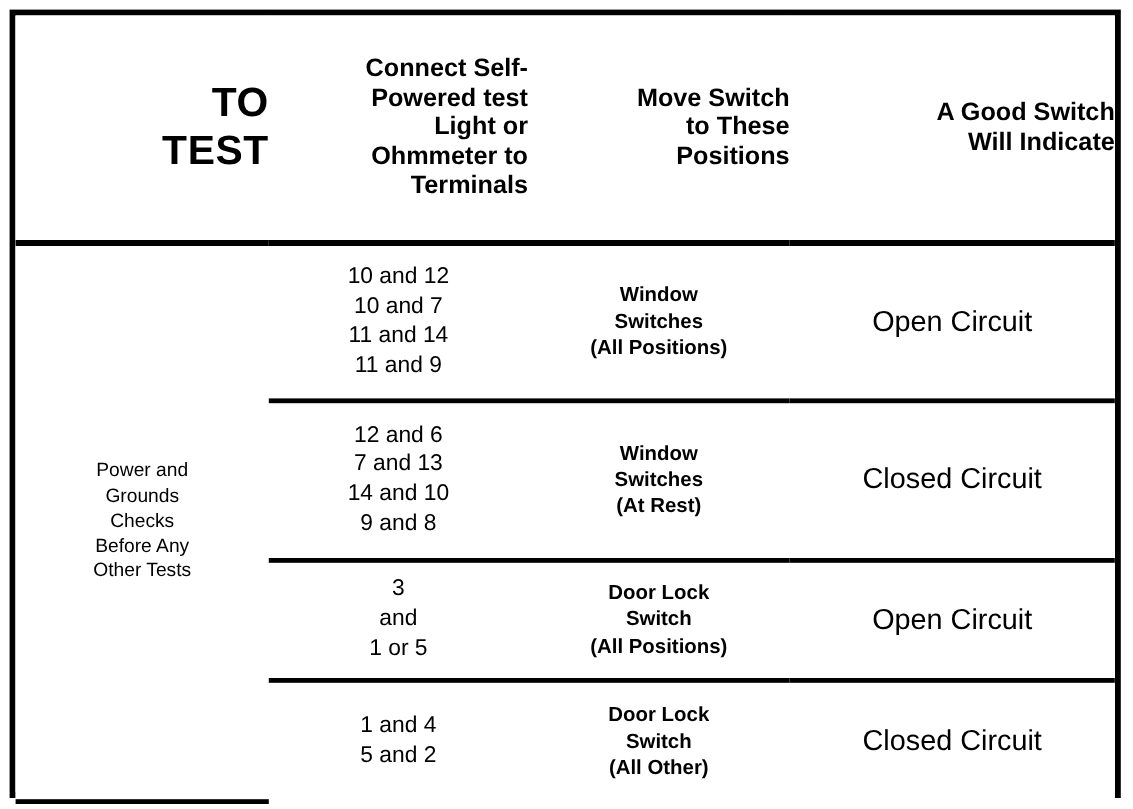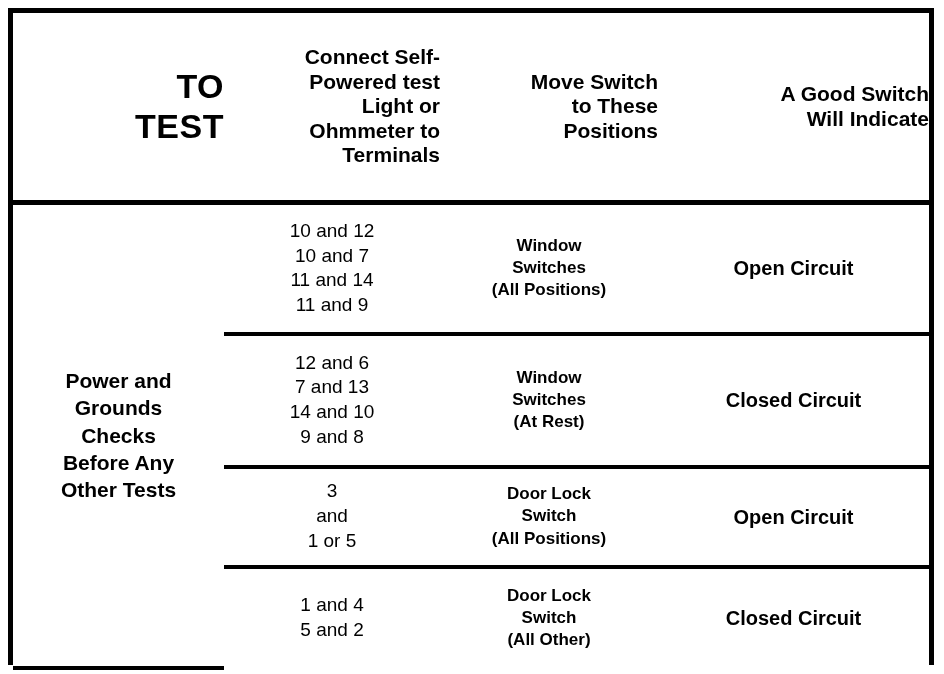--- a/index.html
+++ b/index.html
@@ -88,22 +88,22 @@
 
   .row-h1 { height: 131px; }
   .row-h2 { height: 133px; }
   .row-h3 { height: 100px; }
   .row-h4 { height: 101px; }
 
   
   td.label-cell {
     vertical-align: top;
     text-align: left;
-    font-weight: bold;
-    font-size: 21px;
+    font-weight: normal;
+    font-size: 16px;
     line-height: 1.42;
     padding: 12px 0 0 12px;
     border-bottom: 0;
   }
 
   
   .terminals {
     font-size: 19px;
     line-height: 1.52;
   }
@@ -112,22 +112,22 @@
 
   
   .positions {
     font-weight: bold;
     font-size: 17px;
     line-height: 1.42;
   }
 
   
   .indication {
-    font-size: 20px;
-    font-weight: bold;
+    font-size: 24px;
+    font-weight: normal;
   }
 
   .line { display: block; }
 </style>
 </head>
 <body>
 
 <div id="page">
   <div id="table-frame">
     <table class="switch-table">

